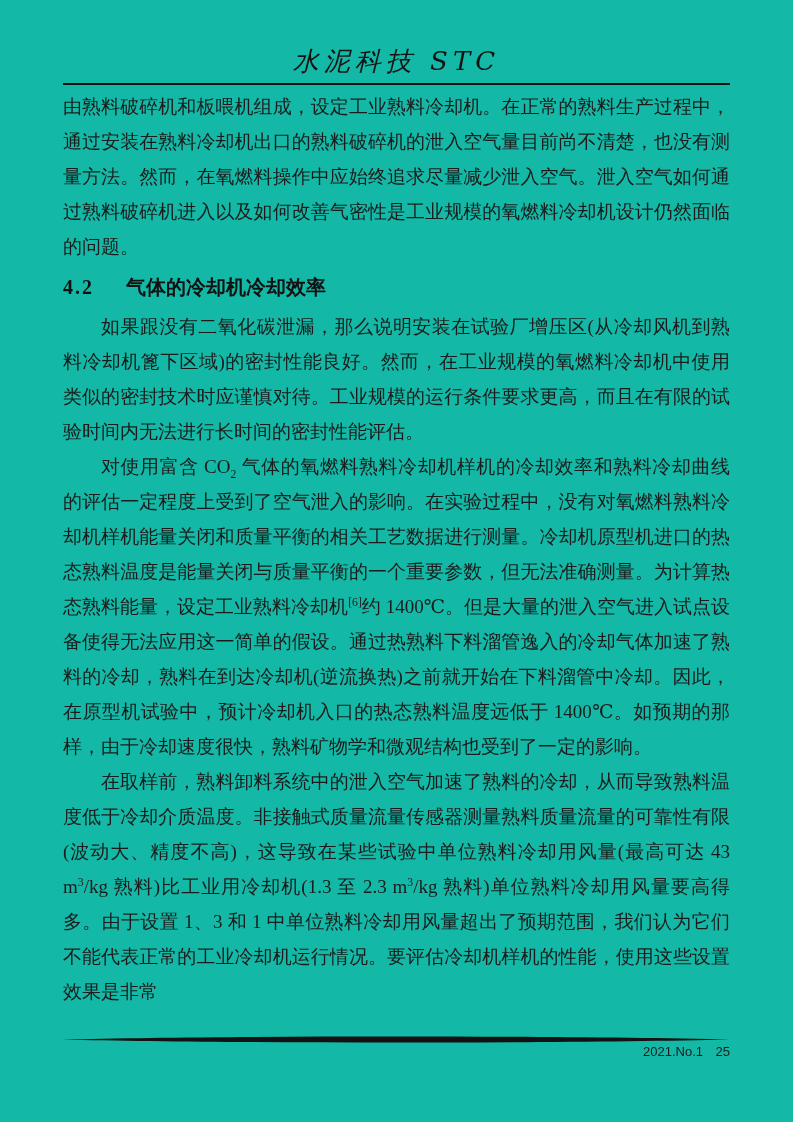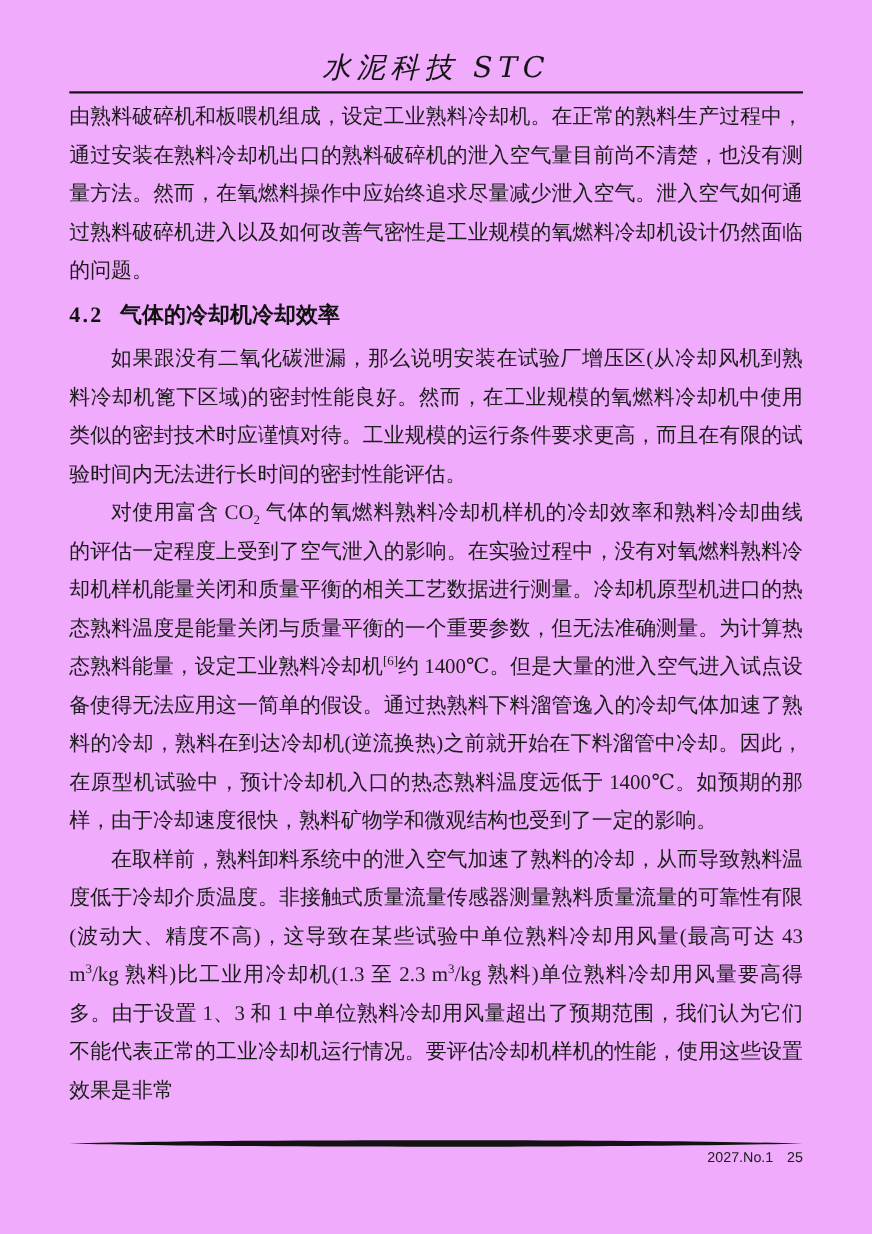--- a/index.html
+++ b/index.html
@@ -1,21 +1,21 @@
 <!DOCTYPE html>
 <html><head>
 <meta charset="utf-8">
 <style>
   html, body { margin: 0; padding: 0; background: #e8e8e8; }
   .page {
     position: relative;
     width: 793px;
     height: 1122px;
     margin: 0 auto;
-    background: #f0abfc;
+    background: #14b8a6;
     color: #1c1c1c;
     overflow: hidden;
   }
   .journal-title {
     position: absolute;
     top: 44px;
     left: 0;
     width: 100%;
     text-align: center;
     font-family: "DejaVu Serif", "Liberation Serif", serif;
@@ -51,21 +51,21 @@
     font-family: "Liberation Sans", "DejaVu Sans", sans-serif;
     font-weight: bold;
     font-size: 20px;
     line-height: 39px;
     color: #111111;
   }
   .sec-num {
     font-family: "Liberation Serif", "DejaVu Serif", serif;
     font-weight: bold;
     letter-spacing: 2px;
-    margin-right: 15px;
+    margin-right: 32px;
   }
   .sup { font-size: 0.62em; vertical-align: super; line-height: 0; }
   .sub { font-size: 0.62em; vertical-align: sub; line-height: 0; }
   .footer-rule {
     position: absolute;
     top: 1035px;
     left: 63px;
     width: 667px;
     height: 9px;
     display: block;
@@ -114,15 +114,15 @@
     <p class="para indent"><span>在取样前，熟料卸料系统中的泄入空气加速了熟料的冷却，从而导致熟料温度低于冷却介质温度。非接触式质量流量传感器测量熟料质量流量的可靠性有限(波动大、精度不高)，这导致在某些试验中单位熟料冷却用风量(最高可达 43 m</span><span class="sup">3</span><span>/kg 熟料)比工业用冷却机(1.3 至 2.3  m</span><span class="sup">3</span><span>/kg 熟料)单位熟料冷却用风量要高得多。由于设置 1、3 和 1 中单位熟料冷却用风量超出了预期范围，我们认为它们不能代表正常的工业冷却机运行情况。要评估冷却机样机的性能，使用这些设置效果是非常</span></p>
 
   </div>
 
   <svg class="footer-rule" viewBox="0 0 667 9" preserveAspectRatio="none" aria-hidden="true">
     <path d="M 0,4.5 C 160,0.5 500,0.5 667,4.5 C 500,8.5 160,8.5 0,4.5 Z" fill="#121212"></path>
   </svg>
 
   <div class="footer-pagenum">25</div>
 
-  <div class="footer-issue">2027.No.1</div>
+  <div class="footer-issue">2021.No.1</div>
 
 </div>
 
 </body></html>

